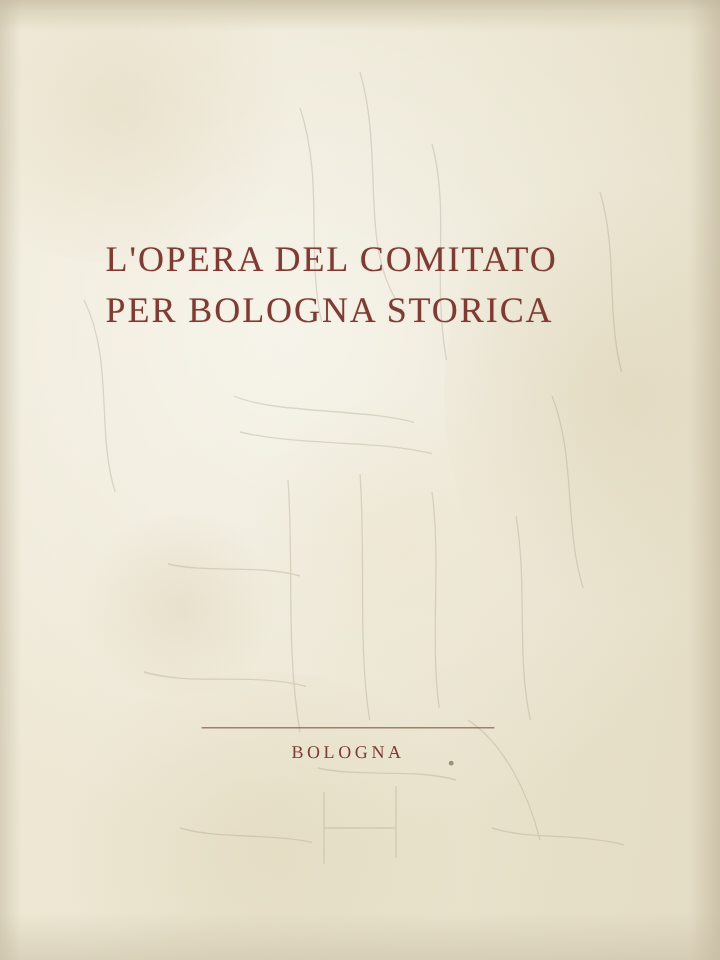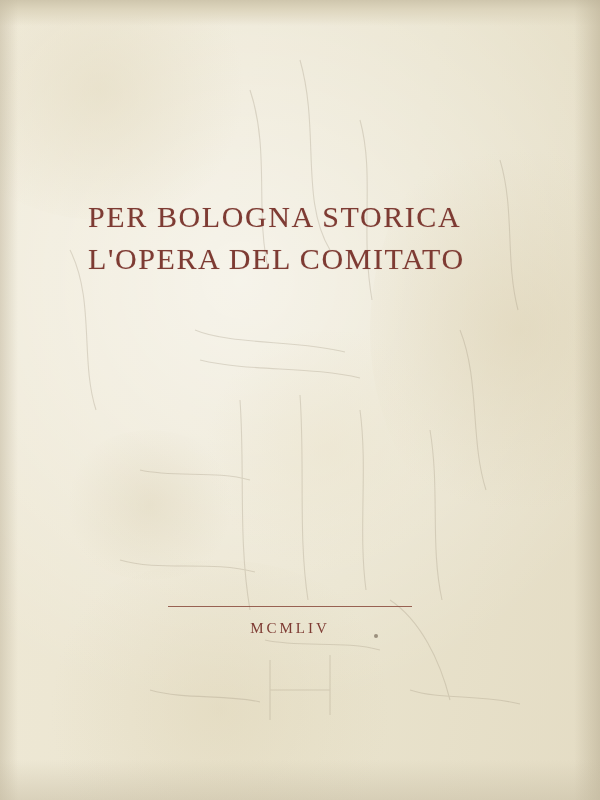--- a/index.html
+++ b/index.html
@@ -167,21 +167,21 @@
       <path d="M150 690 C 185 700, 225 694, 260 702"></path>
     </g>
   </svg>
 
   <div class="top-edge"></div>
   <div class="left-edge"></div>
   <div class="right-edge"></div>
   <div class="bottom-edge"></div>
 
   <div class="title-block">
+    <div class="title-line">L'OPERA DEL COMITATO</div>
     <div class="title-line">PER BOLOGNA STORICA</div>
-    <div class="title-line">L'OPERA DEL COMITATO</div>
   </div>
 
   <div class="rule"></div>
-  <div class="date">MCMLIV</div>
+  <div class="date">BOLOGNA</div>
   <div class="speck"></div>
 
 </div>
 
 </body></html>

